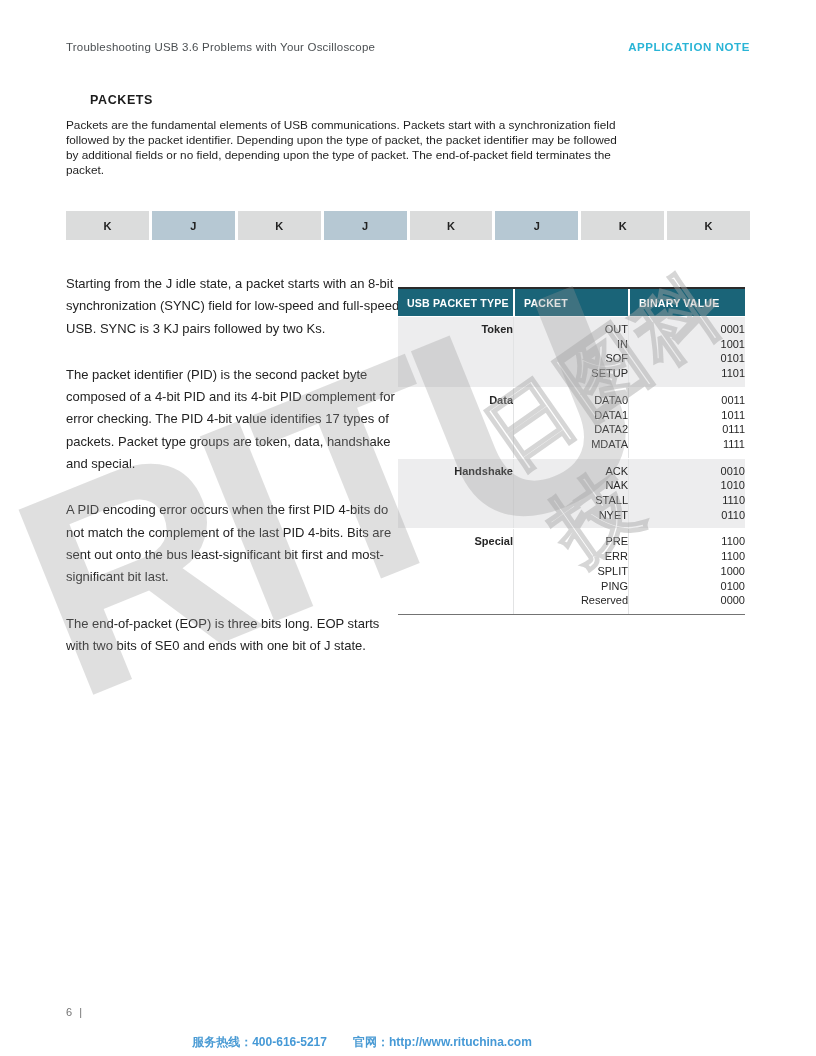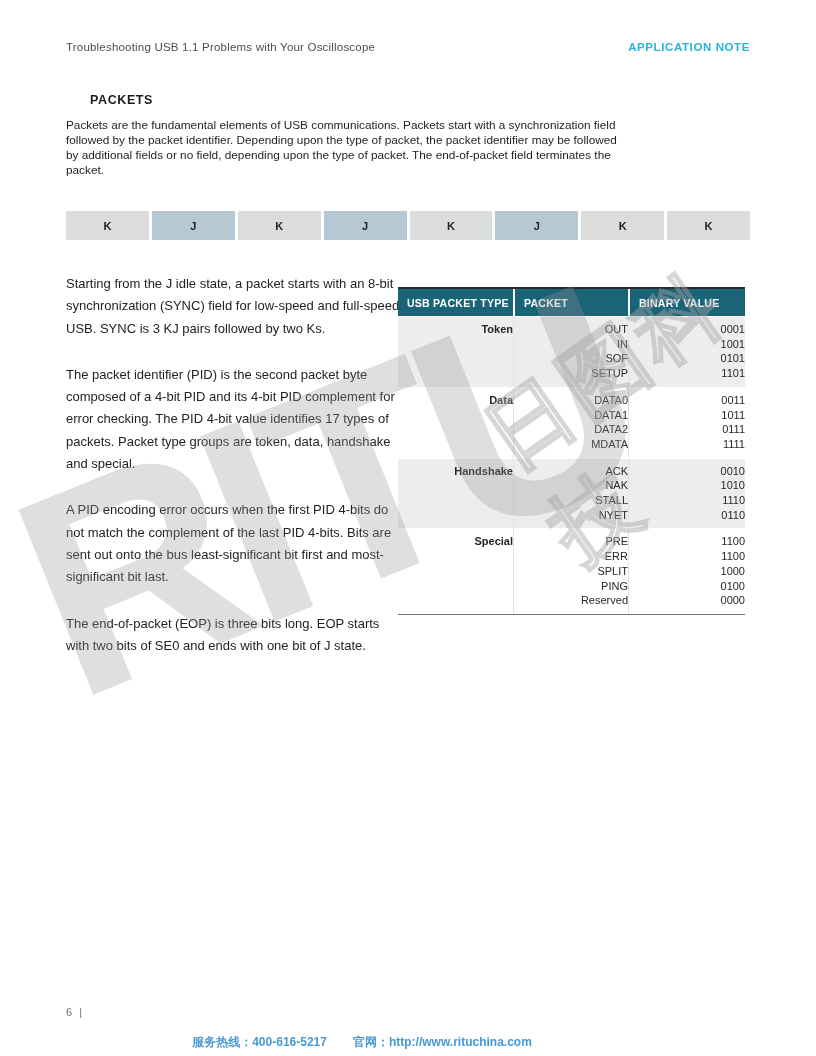--- a/index.html
+++ b/index.html
@@ -102,21 +102,21 @@
   }
   .content{position:relative;z-index:2;}
 </style>
 </head>
 <body>
 
 <div class="page">
   <div class="content">
 
     <div class="doc-header">
-      <span class="title">Troubleshooting USB 1.1 Problems with Your Oscilloscope</span>
+      <span class="title">Troubleshooting USB 3.6 Problems with Your Oscilloscope</span>
       <span class="note">APPLICATION NOTE</span>
     </div>
 
     <div class="section-title">PACKETS</div>
 
     <div class="intro">Packets are the fundamental elements of USB communications. Packets start with a synchronization field followed by the packet identifier. Depending upon the type of packet, the packet identifier may be followed by additional fields or no field, depending upon the type of packet. The end-of-packet field terminates the packet.</div>
 
     <div class="kj-bar">
         <div class="kj-cell k">K</div>
         <div class="kj-cell j">J</div>

